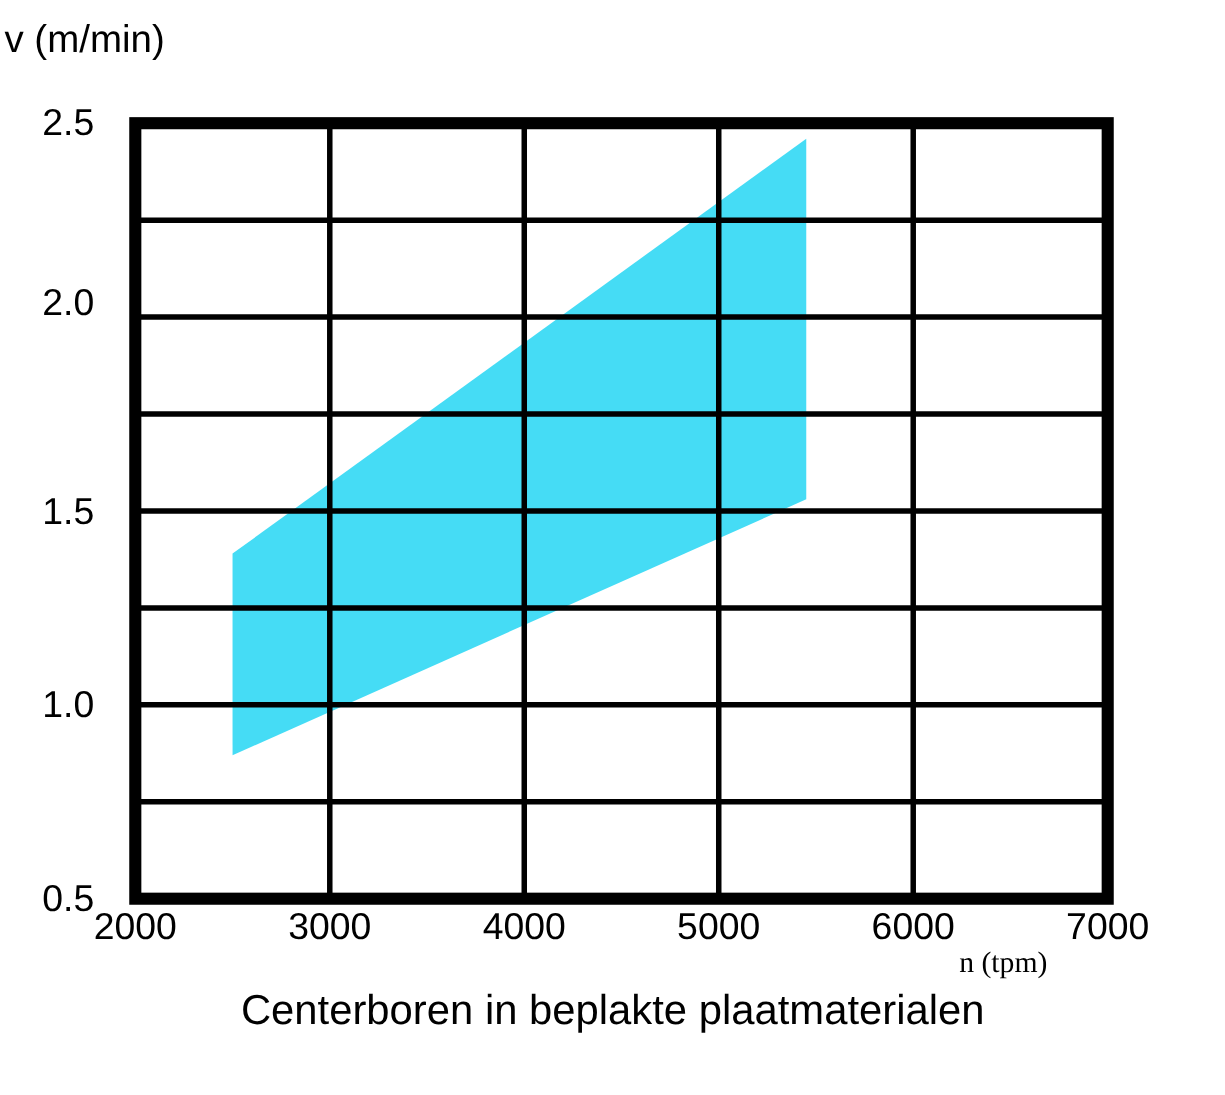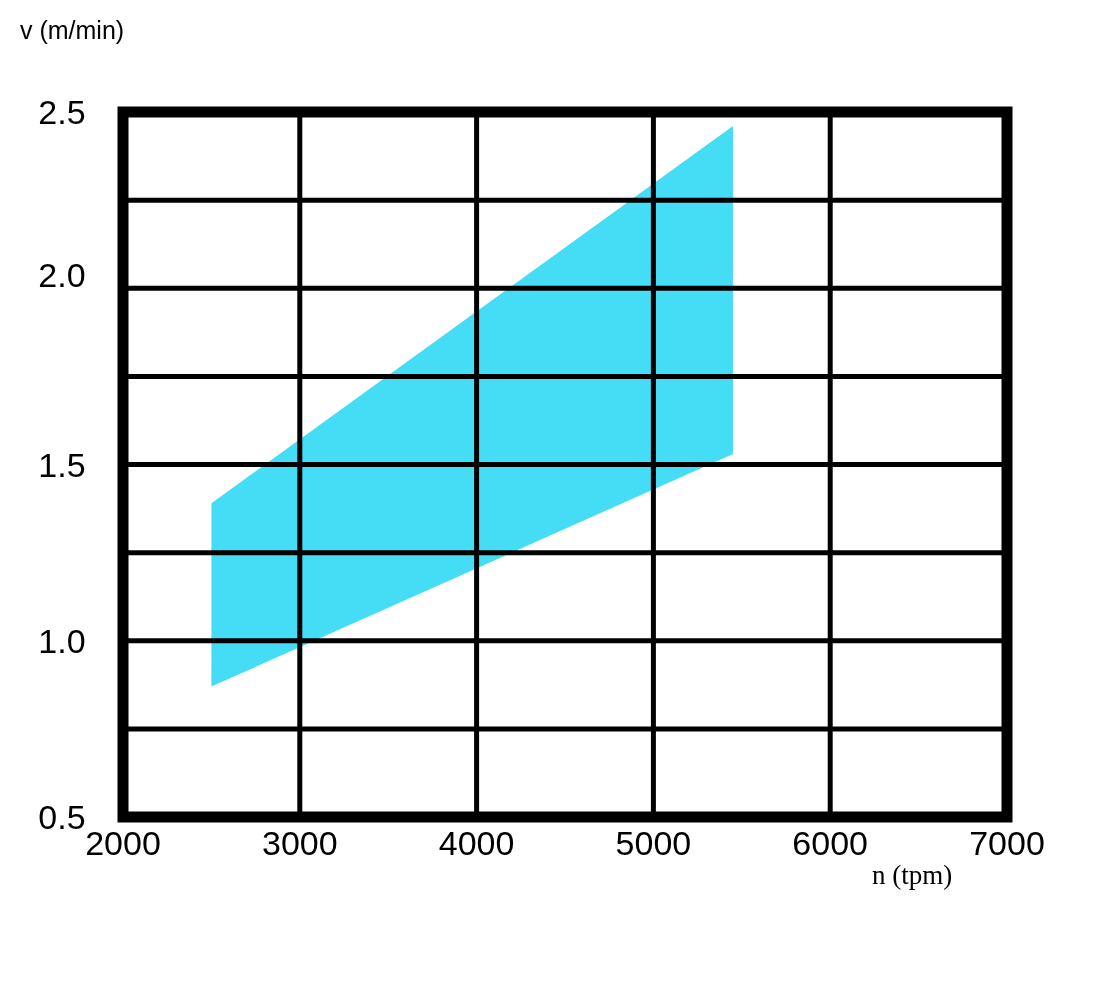--- a/index.html
+++ b/index.html
@@ -17,23 +17,23 @@
   }
   #figure {
     position: absolute;
     left: 0;
     top: 0;
     width: 1114px;
     height: 995px;
   }
   .ylabel-text {
     position: absolute;
-    left: 20px;
+    left: 4px;
     top: 18px;
-    font-size: 25px;
+    font-size: 35px;
     line-height: 1;
     white-space: nowrap;
   }
   .xlabel-text {
     position: absolute;
     left: 872px;
     top: 862px;
     font-size: 27px;
     line-height: 1;
     white-space: nowrap;
@@ -132,14 +132,15 @@
   <div class="xtick-wrap" id="xtick-wrap">
       <div class="xtick" style="left: 123px;">2000</div>
       <div class="xtick" style="left: 299.8px;">3000</div>
       <div class="xtick" style="left: 476.6px;">4000</div>
       <div class="xtick" style="left: 653.4px;">5000</div>
       <div class="xtick" style="left: 830.2px;">6000</div>
       <div class="xtick" style="left: 1007px;">7000</div>
     </div>
 
   <div class="xlabel-text">n (tpm)</div>
+  <div class="caption-text">Centerboren in beplakte plaatmaterialen</div>
 
 </div>
 
 </body></html>

